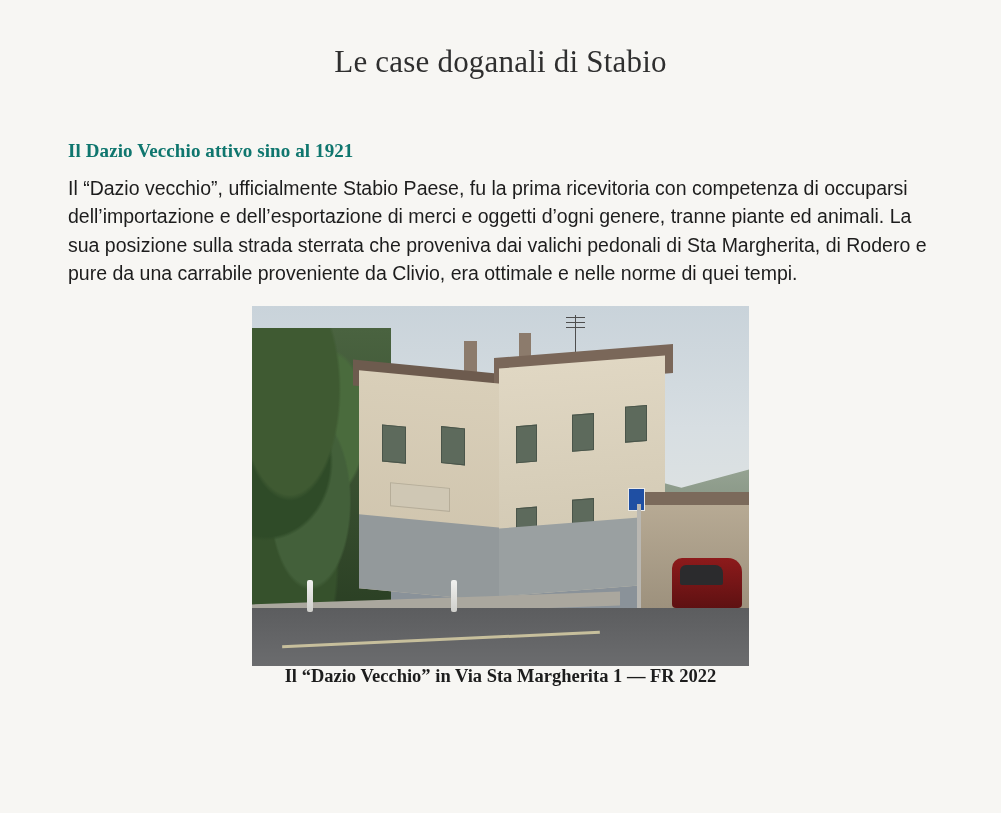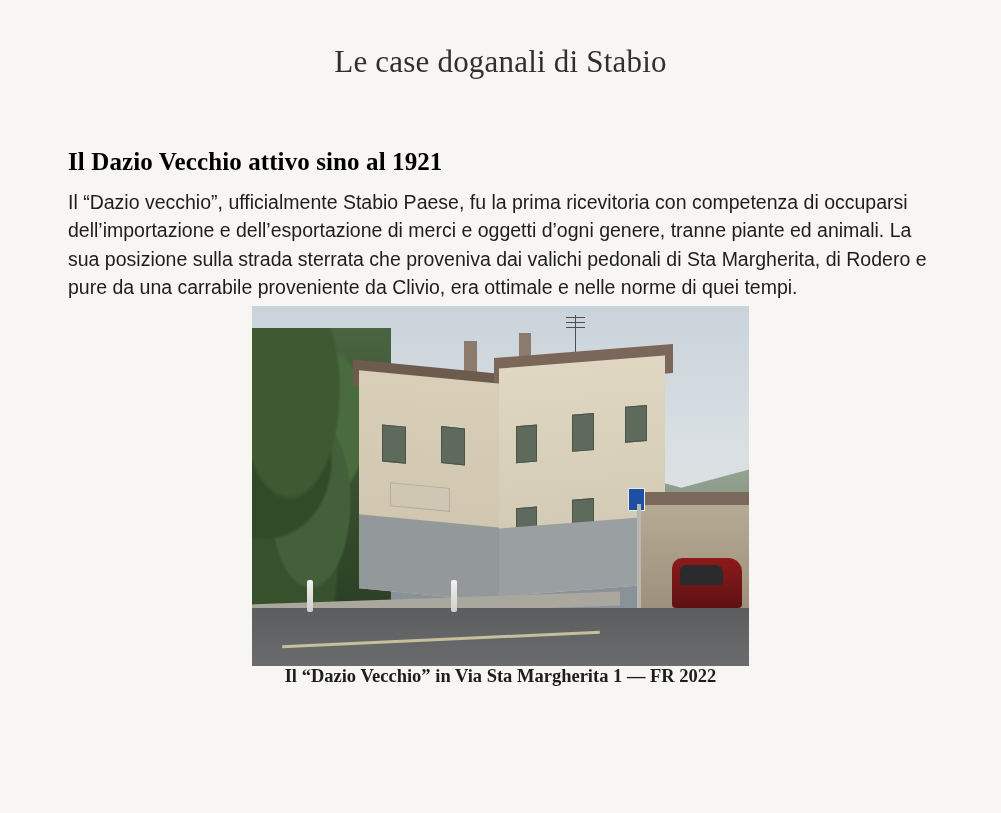--- a/index.html
+++ b/index.html
@@ -33,24 +33,24 @@
     letter-spacing: 0.2px;
   }
   .body-block {
     position: absolute;
     top: 136px;
     left: 68px;
     width: 866px;
   }
   .subtitle {
     font-family: "Liberation Serif", serif;
-    font-size: 25px;
+    font-size: 19px;
     font-weight: bold;
-    color: #000000;
-    margin: 12px 0 12px 0;
+    color: #0f766e;
+    margin: 4px 0 12px 0;
     letter-spacing: 0.1px;
   }
   .paragraph {
     font-family: Liberation Sans, sans-serif;
     font-size: 19.5px;
     font-weight: 400;
     color: #1d1d1d;
     line-height: 1.46;
     margin: 0;
     text-align: left;

